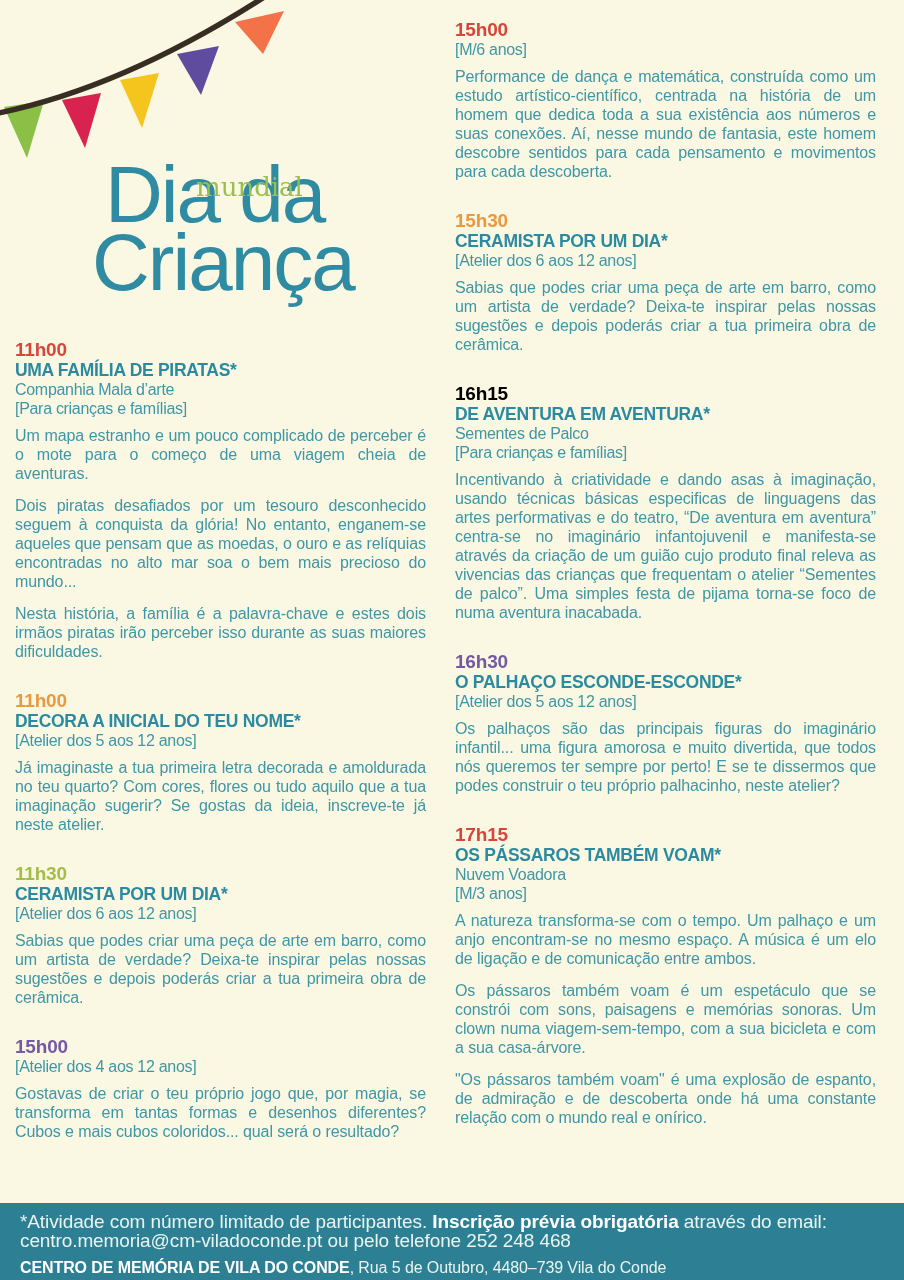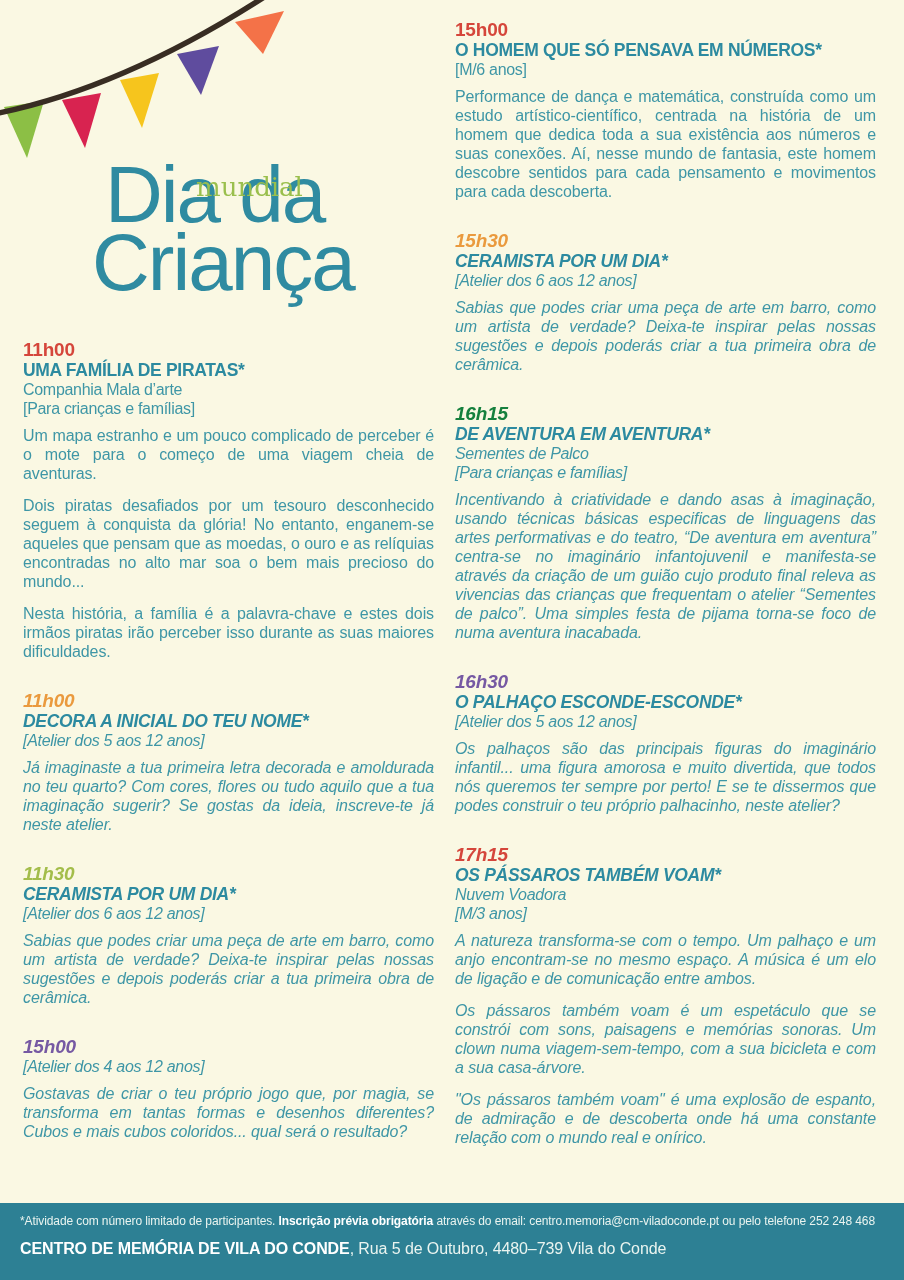--- a/index.html
+++ b/index.html
@@ -10,34 +10,34 @@
   }
   
   .bunting { position:absolute; left:0; top:0; }
   
   .logo { position:absolute; left:92px; top:155px; width:320px; height:200px; color:#2F8BA1; }
   .logo .l1 { position:absolute; left:13px; top:0; font-size:80px; line-height:1; letter-spacing:-2px; font-weight:300; }
   .logo .l2 { position:absolute; left:0; top:68px; font-size:80px; line-height:1; letter-spacing:-2px; font-weight:300; }
   .logo .script { position:absolute; left:104px; top:17px; font-size:26px; color:#9ABF4D; font-family:"DejaVu Serif", serif; }
   
   .col { position:absolute; }
-  .col-left  { left:23px;  top:340px; width:411px; }
+  .col-left  { left:15px;  top:340px; width:411px; }
   .col-right { left:455px; top:20px;  width:421px; }
-  .event + .event { margin-top:30px;font-style:italic; }
+  .event + .event { margin-top:30px; }
   .event-time  { font-size:19px; font-weight:bold; line-height:20px; letter-spacing:-0.2px; }
   .event-title { margin:0; font-size:17.5px; font-weight:bold; color:#2C8AA0; line-height:20px; letter-spacing:-0.3px; white-space:nowrap; }
   .event-subtitle { font-size:16px; color:#3E96A6; line-height:19px; letter-spacing:-0.3px; white-space:nowrap; }
   .event-paragraph { margin:8px 0 0; font-size:16px; color:#3E96A6; line-height:19px; text-align:justify; letter-spacing:-0.1px; }
   .event-paragraph + .event-paragraph { margin-top:13px; }
   
   .footer {
     position:absolute; left:0; top:1203px; width:904px; height:77px;
     background:#2D8094; color:#EAF4F0; box-sizing:border-box; padding:9px 20px 0;
   }
-  .footer p { margin:0; font-size:12px; line-height:19px; letter-spacing:-0.1px; }
+  .footer p { margin:0; font-size:19px; line-height:19px; letter-spacing:-0.1px; }
   .footer .address { margin-top:8px; font-size:16px; }
   .footer strong { color:#FFFFFF; font-weight:bold; }
 </style>
 </head>
 <body>
 
 <div class="poster">
 
   <svg class="bunting" width="300" height="170" viewBox="0 0 300 170" aria-hidden="true">
     <polygon points="4,107 44,101 27,158" fill="#8CBF45"></polygon>
@@ -78,32 +78,31 @@
       </div>
       <div class="event">
         <div class="event-time" style="color: rgb(118, 89, 163);">15h00</div>
         <div class="event-subtitle">[Atelier dos 4 aos 12 anos]</div>
         <p class="event-paragraph">Gostavas de criar o teu próprio jogo que, por magia, se transforma em tantas formas e desenhos diferentes? Cubos e mais cubos coloridos... qual será o resultado?</p>
       </div>
     </div>
   <div class="col col-right">
       <div class="event">
         <div class="event-time" style="color: rgb(213, 70, 59);">15h00</div>
-        <h3 class="event-title">O HOMEM QUE SÓ PENSAVA EM NÚMEROS*</h3>
         <div class="event-subtitle">[M/6 anos]</div>
         <p class="event-paragraph">Performance de dança e matemática, construída como um estudo artístico-científico, centrada na história de um homem que dedica toda a sua existência aos números e suas conexões. Aí, nesse mundo de fantasia, este homem descobre sentidos para cada pensamento e movimentos para cada descoberta.</p>
       </div>
       <div class="event">
         <div class="event-time" style="color: rgb(234, 154, 62);">15h30</div>
         <h3 class="event-title">CERAMISTA POR UM DIA*</h3>
         <div class="event-subtitle">[Atelier dos 6 aos 12 anos]</div>
         <p class="event-paragraph">Sabias que podes criar uma peça de arte em barro, como um artista de verdade? Deixa-te inspirar pelas nossas sugestões e depois poderás criar a tua primeira obra de cerâmica.</p>
       </div>
       <div class="event">
-        <div class="event-time" style="color: #15803d;">16h15</div>
+        <div class="event-time" style="color: #000000;">16h15</div>
         <h3 class="event-title">DE AVENTURA EM AVENTURA*</h3>
         <div class="event-subtitle">Sementes de Palco</div>
         <div class="event-subtitle">[Para crianças e famílias]</div>
         <p class="event-paragraph">Incentivando à criatividade e dando asas à imaginação, usando técnicas básicas especificas de linguagens das artes performativas e do teatro, “De aventura em aventura” centra-se no imaginário infantojuvenil e manifesta-se através da criação de um guião cujo produto final releva as vivencias das crianças que frequentam o atelier “Sementes de palco”. Uma simples festa de pijama torna-se foco de numa aventura inacabada.</p>
       </div>
       <div class="event">
         <div class="event-time" style="color: rgb(118, 89, 163);">16h30</div>
         <h3 class="event-title">O PALHAÇO ESCONDE-ESCONDE*</h3>
         <div class="event-subtitle">[Atelier dos 5 aos 12 anos]</div>
         <p class="event-paragraph">Os palhaços são das principais figuras do imaginário infantil... uma figura amorosa e muito divertida, que todos nós queremos ter sempre por perto! E se te dissermos que podes construir o teu próprio palhacinho, neste atelier?</p>

